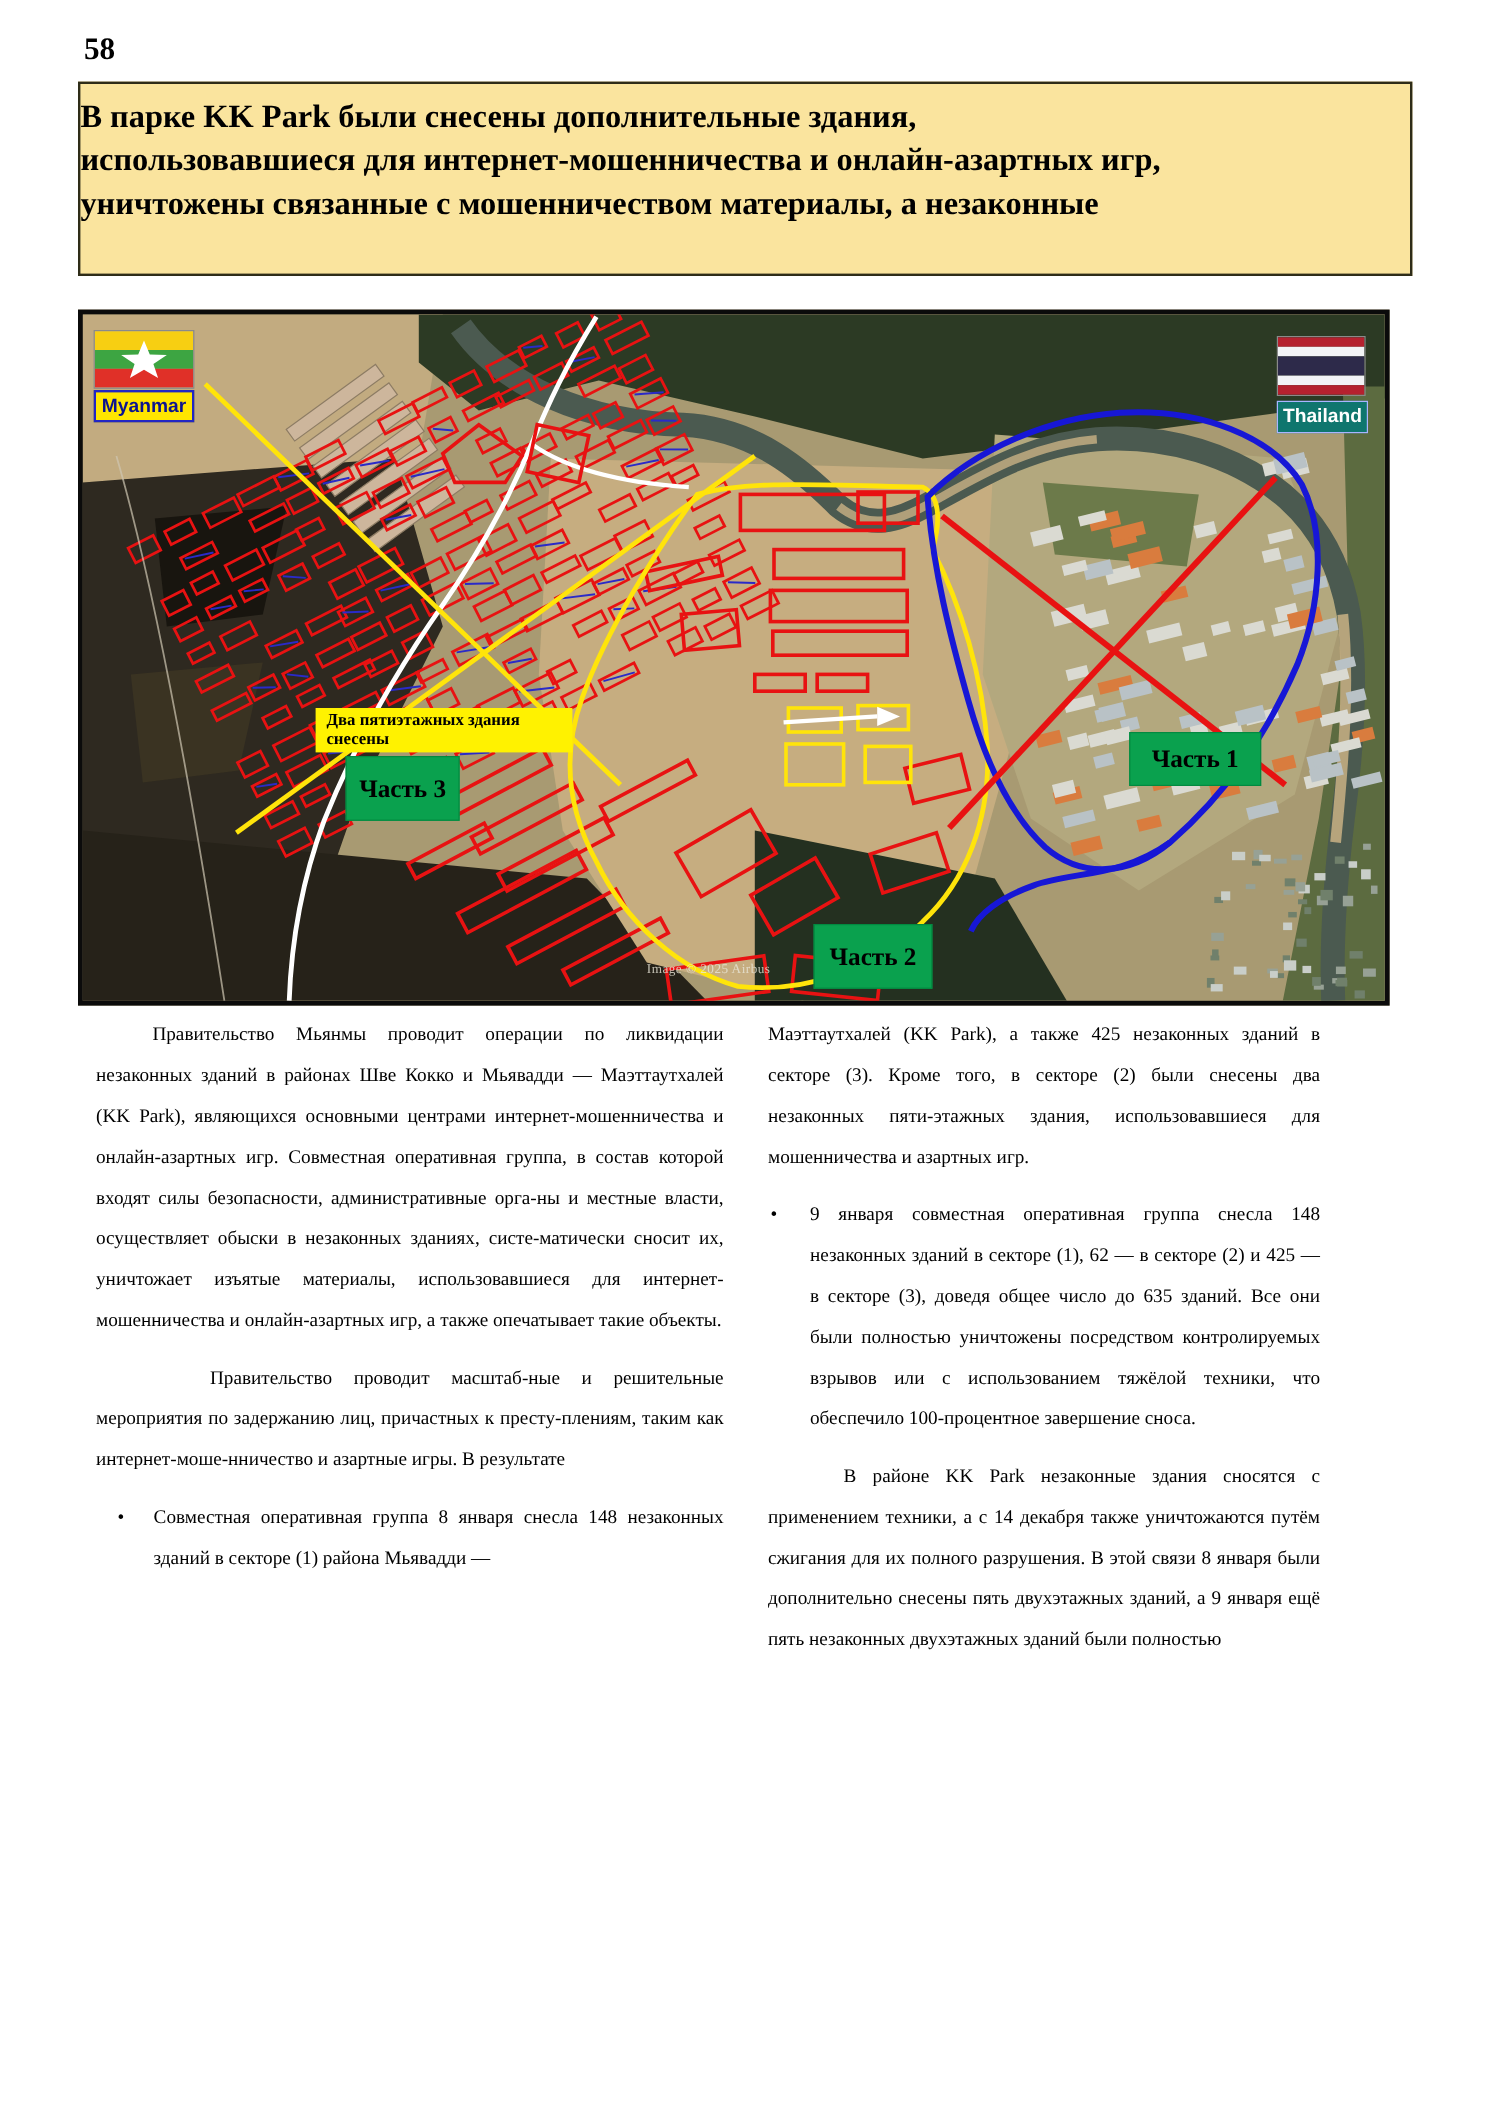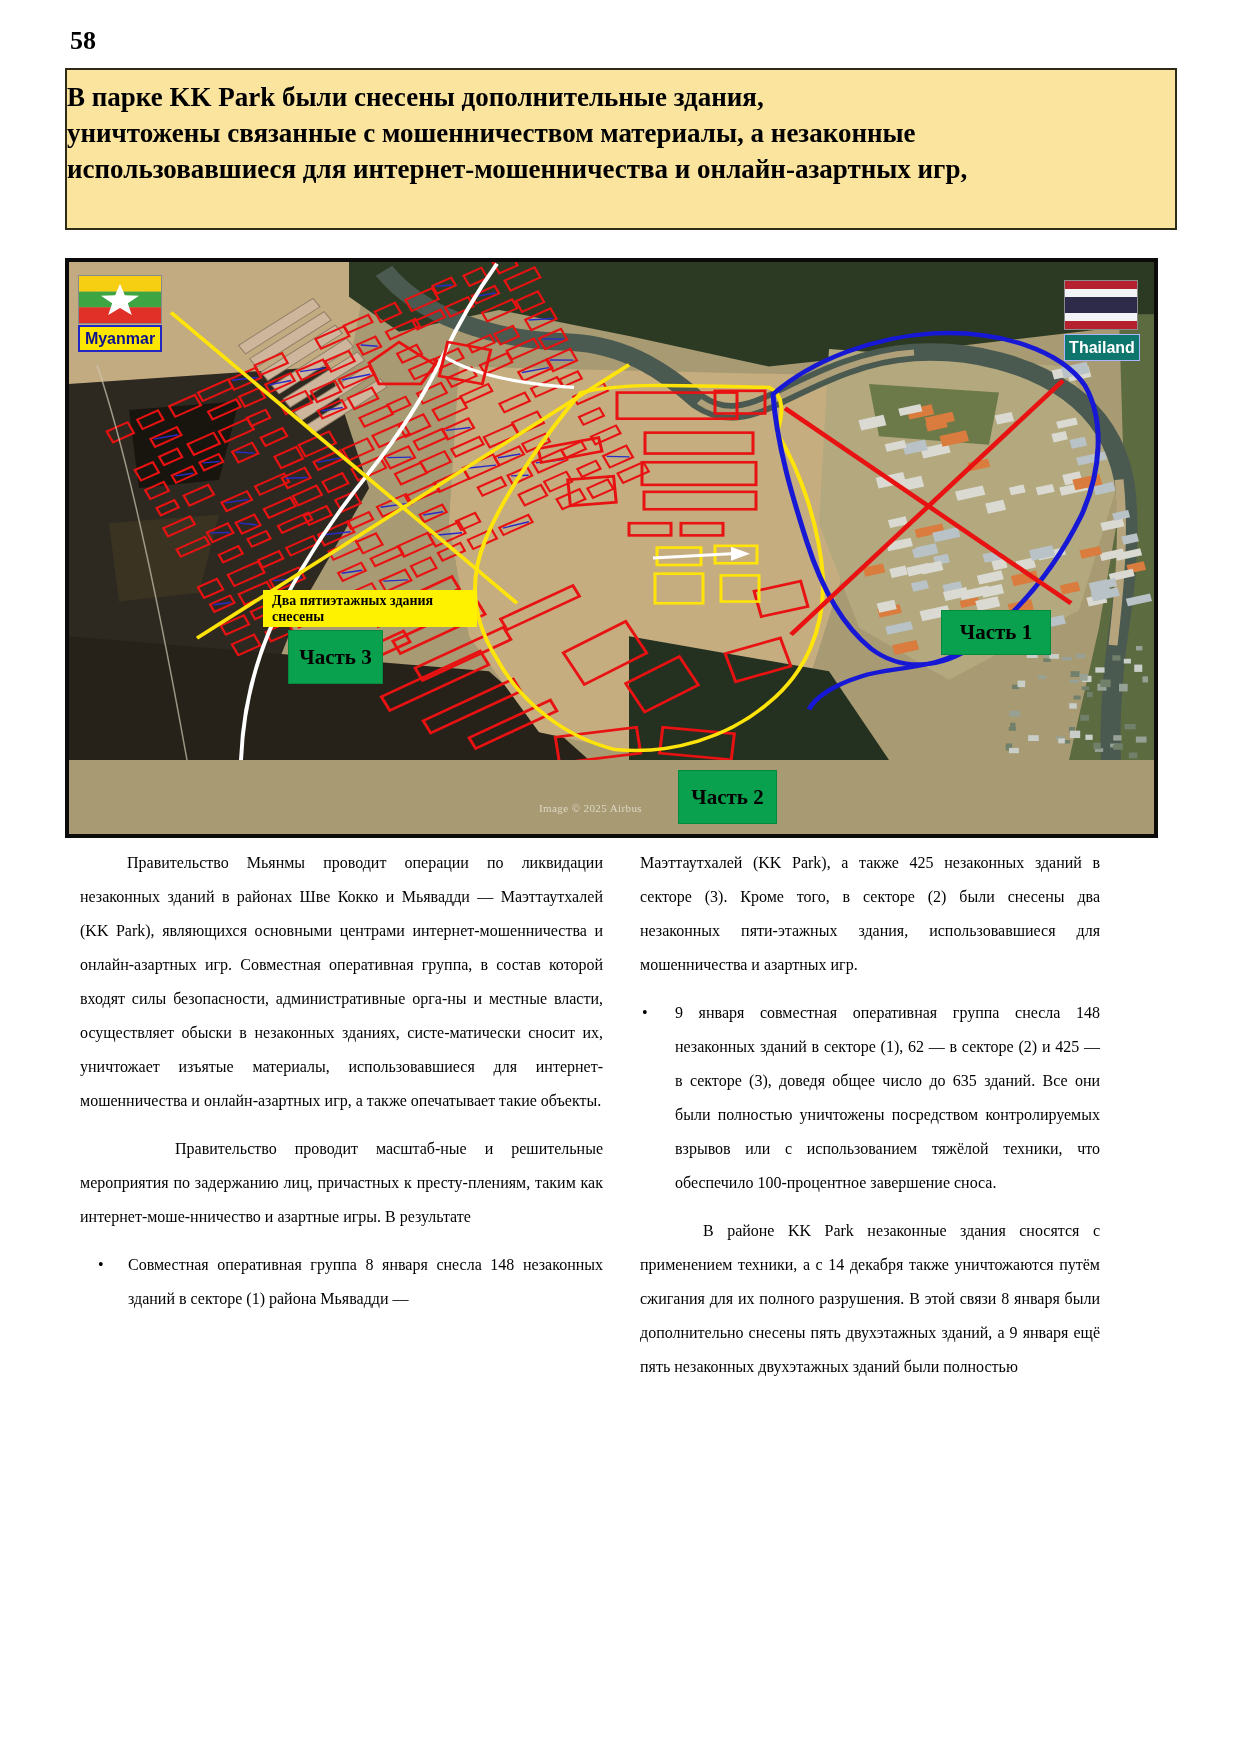--- a/index.html
+++ b/index.html
@@ -10,21 +10,21 @@
   .page-number{position:absolute;left:70px;top:26px;font-weight:bold;font-size:26px;}
   .title-banner{
     position:absolute;left:65px;top:68px;width:1112px;height:162px;box-sizing:border-box;
     background:#fae49e;border:2px solid #2e2c18;text-align:left;padding-top:9px;
   }
   .title-line{font-weight:bold;font-size:27px;line-height:36px;}
   .map-figure{
     position:absolute;left:65px;top:258px;width:1093px;height:580px;box-sizing:border-box;
     border:4px solid #0b0b0b;background:#a89a72;
   }
-  .map-inner{position:absolute;left:0;top:0;width:1085px;height:498px;}
+  .map-inner{position:absolute;left:0;top:0;width:1085px;height:572px;}
   .map-inner svg.base{position:absolute;left:0;top:0;width:100%;height:100%;}
   .flag{position:absolute;border:1px solid #8a8a8a;}
   .flag svg{display:block;width:100%;height:100%;}
   .country-label{
     position:absolute;display:flex;align-items:center;justify-content:center;
     font-family:"Liberation Sans",sans-serif;font-weight:bold;
   }
   .myanmar-label{background:#ffe600;border:2px solid #2126c4;color:#0b1390;font-size:16px;box-sizing:border-box;}
   .thailand-label{background:#0f766e;border:1px solid #aab4ff;color:#ffffff;font-size:16px;box-sizing:border-box;}
   .green-label{
@@ -57,22 +57,22 @@
   .col-right .bullets li::before{content:"\2022";position:absolute;left:2px;top:0;}
   .cont{margin-left:35px;}
 </style>
 </head>
 <body>
 
 <div class="page-number">58</div>
 
 <div class="title-banner">
   <div class="title-line">В парке KK Park были снесены дополнительные здания,</div>
+  <div class="title-line">использовавшиеся для интернет-мошенничества и онлайн-азартных игр,</div>
   <div class="title-line">уничтожены связанные с мошенничеством материалы, а незаконные</div>
-  <div class="title-line">использовавшиеся для интернет-мошенничества и онлайн-азартных игр,</div>
 </div>
 
 <div class="map-figure">
   <div class="map-inner">
     <svg class="base" id="map-svg" viewBox="0 0 1085 572" preserveAspectRatio="none">
         <polygon points="0,0 300,0 280,120 0,140" fill="#c2ab80"></polygon>
         <polygon points="280,0 1085,0 1085,70 900,95 700,120 560,85 430,55 330,80 280,40" fill="#2c3a24"></polygon>
         <polygon points="0,140 260,120 300,260 230,400 170,572 0,572" fill="#2e2920"></polygon>
         <polygon points="0,430 420,470 520,572 0,572" fill="#262219"></polygon>
         <polygon points="390,120 760,130 790,300 740,480 600,572 470,540 400,430 380,300" fill="#c6ad80"></polygon>

